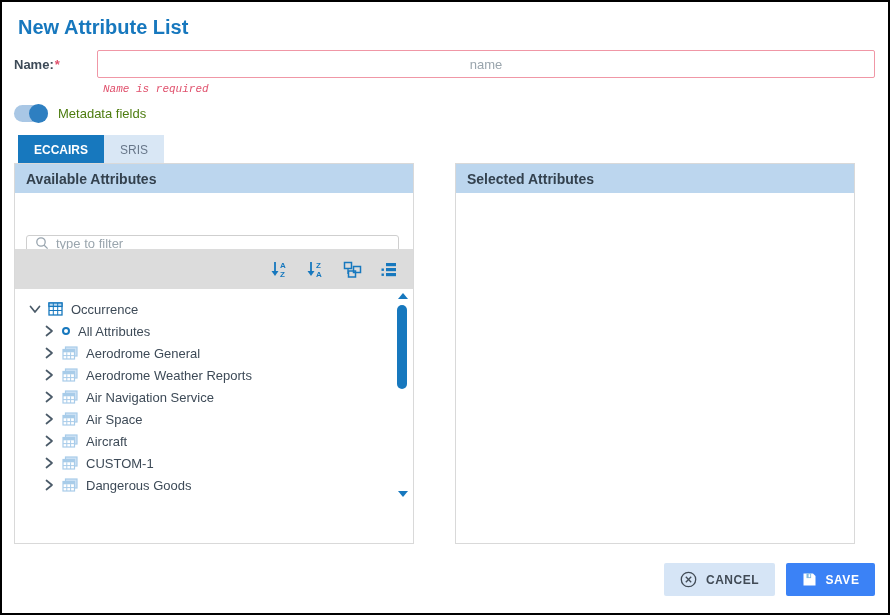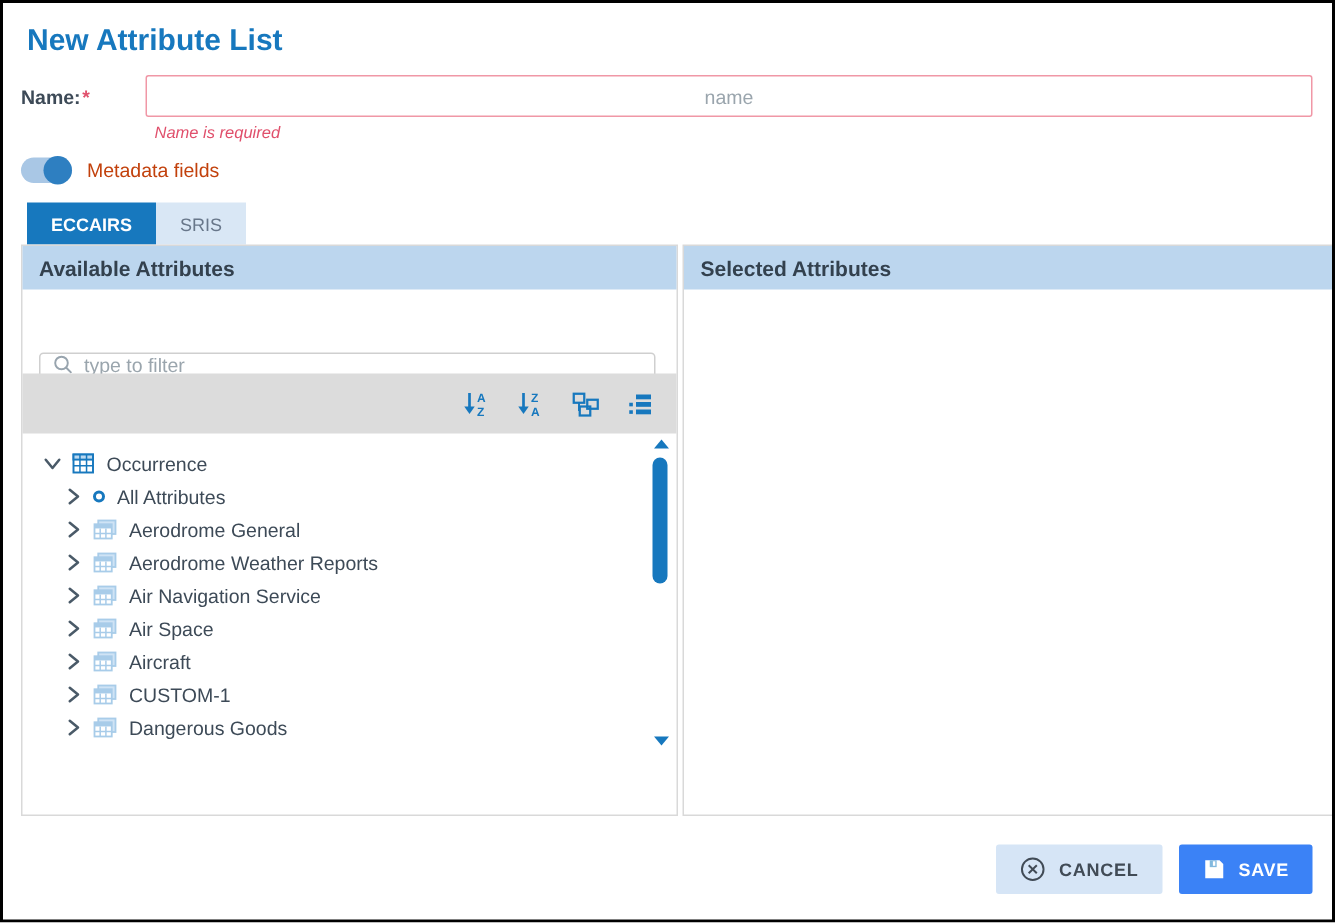--- a/index.html
+++ b/index.html
@@ -22,44 +22,44 @@
   .name-input {
     position:absolute; left:95px; top:48px; right:13px; height:28px;
     border:1px solid #f097a6; border-radius:2px; padding:0 10px;
     font-size:13px; color:#3d4a57; font-family:"Liberation Sans", sans-serif;
     outline:none;
     text-align:center;
   }
   .name-input::placeholder { color:#9aa5ad; }
   .field-error {
     position:absolute; left:101px; top:81px;
-    font-size:11px; font-style:italic; color:#e0506c;
+    font-size:11px; font-style:italic; color:#e0506c;font-family:Liberation Mono, monospace;
   }
   
   .toggle-row { position:absolute; left:12px; top:101px; height:20px; display:flex; align-items:center; }
   .toggle {
     position:relative; width:34px; height:17px; border-radius:9px;
     background:#a9c7e5; cursor:pointer; flex:0 0 auto;
   }
   .toggle .knob {
     position:absolute; right:0px; top:-1px; width:19px; height:19px;
     border-radius:50%; background:#2e7fc1;
   }
-  .toggle-label { margin-left:10px; font-size:13px; color:#c2410c; }
+  .toggle-label { margin-left:10px; font-size:13px; color:#4d7c0f; }
   
   .tabs { position:absolute; left:16px; top:133px; display:flex; }
   .tab {
     height:29px; padding:0 16px; display:flex; align-items:center; justify-content:center;
     font-size:12px; cursor:pointer;
   }
   .tab.active { background:#1778be; color:#fff; font-weight:bold; }
   .tab.inactive { background:#d9e7f5; color:#68778a; }
   
   .panel {
-    position:absolute; top:161px; width:438px; height:381px;
+    position:absolute; top:161px; width:400px; height:381px;
     border:1px solid #d9d9d9; background:#fff;
   }
   .panel.left { left:12px; }
   .panel.right { left:453px; }
   .panel-header {
     height:29px; background:#bcd6ee; display:flex; align-items:center;
     padding:0 11px; font-size:14px; font-weight:bold; color:#33414e;
   }
   
   .search-box {

